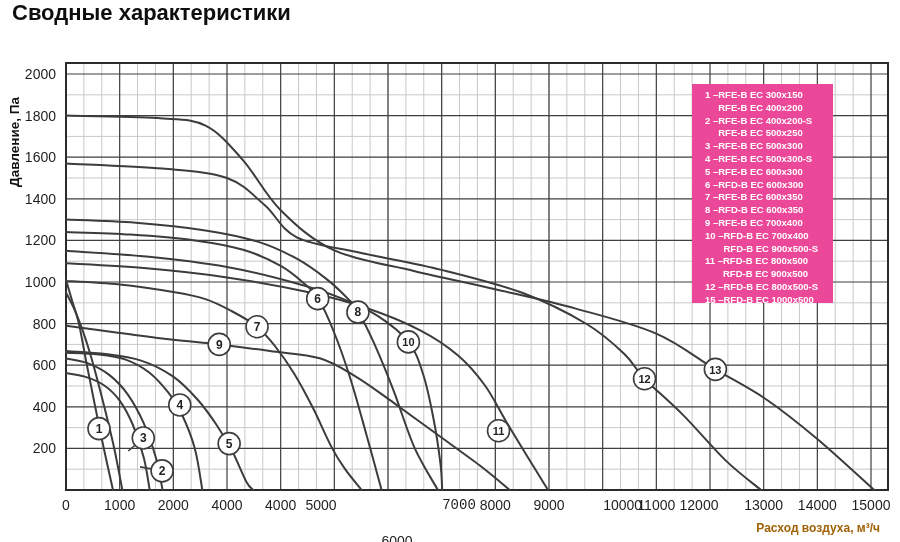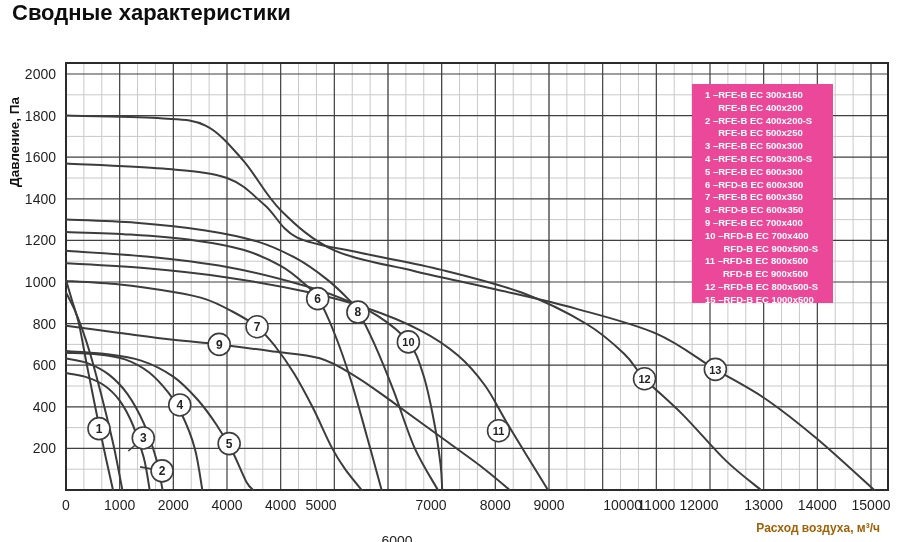--- a/index.html
+++ b/index.html
@@ -140,21 +140,21 @@
   <div id="y-axis-label">Давление, Па</div>
   <div id="x-axis-label">Расход воздуха, м³/ч</div>
   <div id="x-ticks">
       <span class="xtick" style="left: 66px;">0</span>
       <span class="xtick" style="left: 119.667px;">1000</span>
       <span class="xtick" style="left: 173.334px;">2000</span>
       <span class="xtick" style="left: 227.001px;">4000</span>
       <span class="xtick" style="left: 280.668px;">4000</span>
       <span class="xtick" style="left: 321px;">5000</span>
       <span class="xtick" style="left: 397px; margin-top: 36px;">6000</span>
-      <span class="xtick" style="left: 431px;">7000</span>
+      <span class="xtick" style="left: 459px; font-family: Liberation Mono, monospace;">7000</span>
       <span class="xtick" style="left: 495.336px;">8000</span>
       <span class="xtick" style="left: 549.003px;">9000</span>
       <span class="xtick" style="left: 602.67px; margin-left: 20px;">10000</span>
       <span class="xtick" style="left: 656.337px;">11000</span>
       <span class="xtick" style="left: 699px;">12000</span>
       <span class="xtick" style="left: 763.671px;">13000</span>
       <span class="xtick" style="left: 817.338px;">14000</span>
       <span class="xtick" style="left: 871.005px;">15000</span>
     </div>
   <div id="y-ticks">

